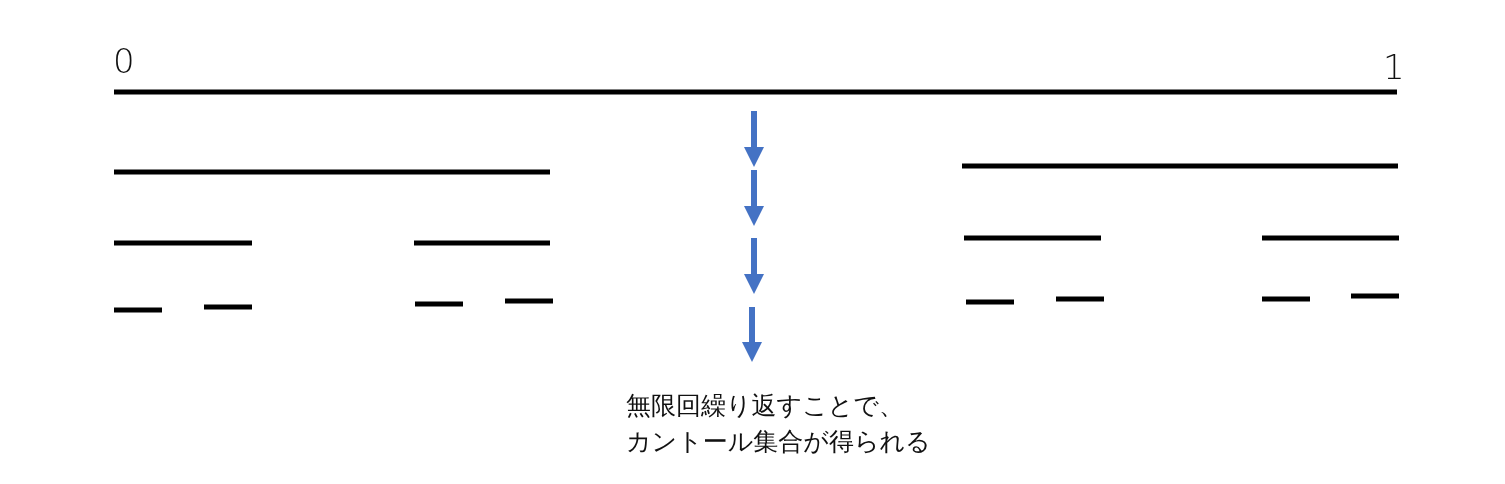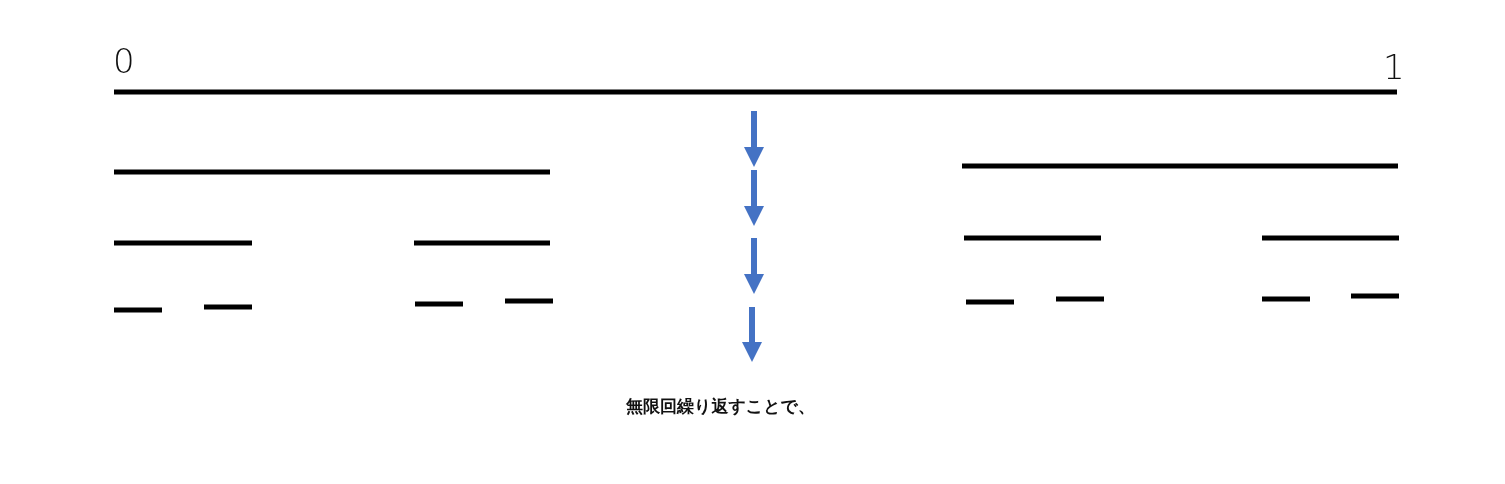--- a/index.html
+++ b/index.html
@@ -1,20 +1,20 @@
 <!DOCTYPE html>
 <html><head>
 <meta charset="utf-8">
 <style>
   html, body { margin:0; padding:0; background:#ffffff; }
   body { width:1505px; height:484px; position:relative; overflow:hidden;
          font-family:"DejaVu Sans", "Liberation Sans", sans-serif; }
   #canvas { position:absolute; left:0; top:0; width:1505px; height:484px; }
   .label { position:absolute; font-family:"DejaVu Sans", sans-serif; color:#111; font-weight:300; font-size:34px; line-height:1; }
-  .caption { position:absolute; left:626px; top:388px; font-size:17px; font-weight:bold; color:#111; line-height:36px; white-space:nowrap; font-family:"DejaVu Sans", sans-serif; }
+  .caption { position:absolute; left:626px; top:388px; font-size:25px; font-weight:normal; color:#111; line-height:36px; white-space:nowrap; font-family:"DejaVu Sans", sans-serif; }
 </style>
 </head>
 <body>
 
 <svg id="canvas" width="1505" height="484" viewBox="0 0 1505 484" xmlns="http://www.w3.org/2000/svg">
   <g id="segments">
       <rect x="114" y="89.5" width="1283" height="5" fill="#000000"></rect>
       <rect x="114" y="169.5" width="436" height="5" fill="#000000"></rect>
       <rect x="962" y="163.5" width="436" height="5" fill="#000000"></rect>
       <rect x="114" y="240.5" width="138" height="5" fill="#000000"></rect>
@@ -48,13 +48,14 @@
         <polygon points="742,342 762,342 752,362" fill="#4472C4"></polygon>
       </g>
     </g>
 </svg>
 
 <div class="label" style="left:113px; top:44px;">0</div>
 <div class="label" style="left:1383px; top:50px;">1</div>
 
 <div class="caption">
   <div>無限回繰り返すことで、</div>
+  <div>カントール集合が得られる</div>
 </div>
 
 </body></html>

